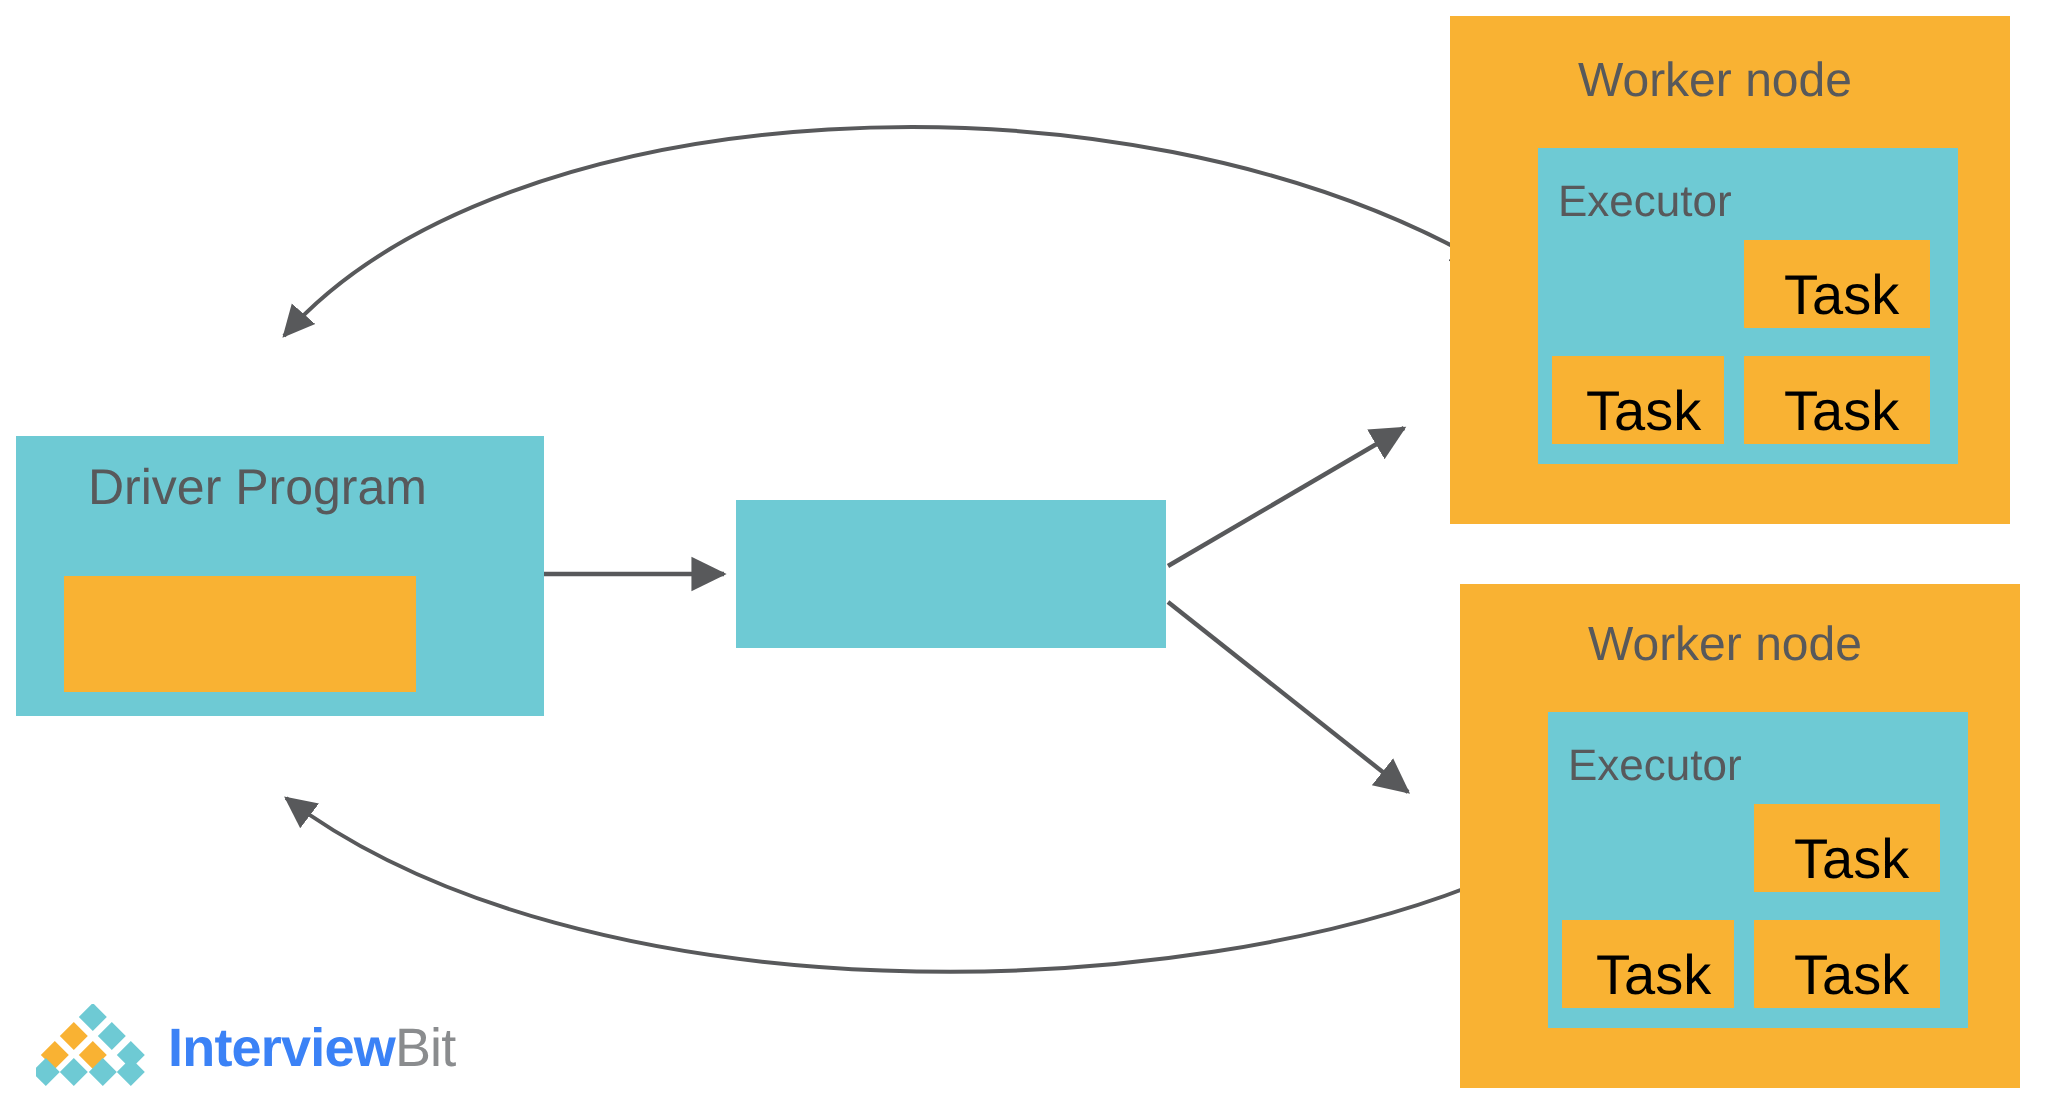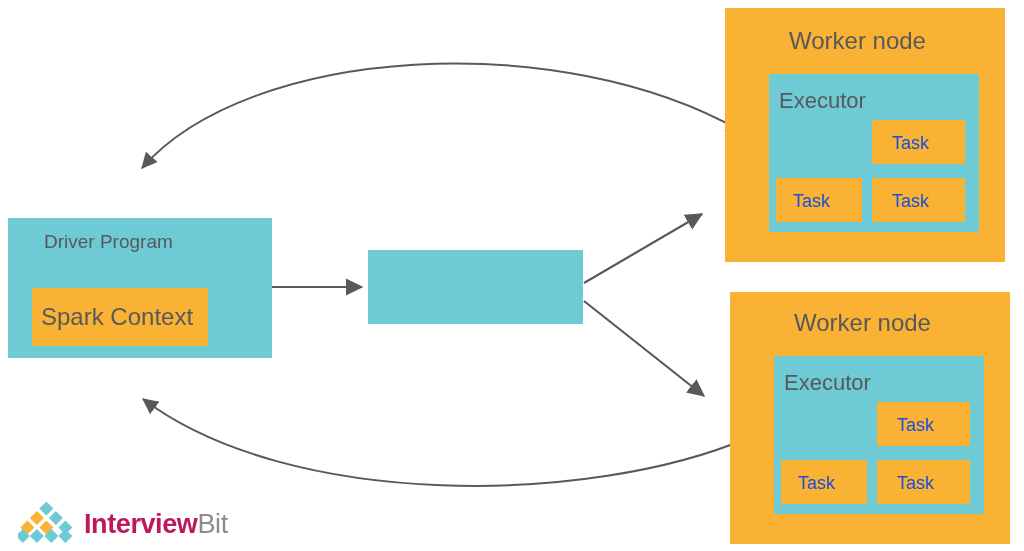--- a/index.html
+++ b/index.html
@@ -28,21 +28,21 @@
     white-space: nowrap;
     line-height: 1;
   }
 
   
   #driver-program {
     left: 8px; top: 218px; width: 264px; height: 140px;
   }
   #driver-program-label {
     left: 44px; top: 232px;
-    font-size: 19px;
+    font-size: 25px;
   }
   #spark-context {
     left: 32px; top: 288px; width: 176px; height: 58px;
   }
   #spark-context-label {
     left: 41px; top: 305px;
     font-size: 24px;
   }
 
   
@@ -68,22 +68,22 @@
   .executor-label { font-size: 22px; }
   #executor-1-label { left: 779px; top: 90px; }
   #executor-2-label { left: 784px; top: 372px; }
 
   .task {
     position: absolute;
     background: #f9b233;
   }
   .task-label {
     position: absolute;
-    color: #1d4ed8;
-    font-size: 18px;
+    color: #000000;
+    font-size: 28px;
     line-height: 1;
     white-space: nowrap;
   }
 
   
   #task-1-1 { left: 872px; top: 120px; width: 93px; height: 44px; }
   #task-1-1-label { left: 892px; top: 134px; }
   #task-1-2 { left: 776px; top: 178px; width: 86px; height: 44px; }
   #task-1-2-label { left: 793px; top: 192px; }
   #task-1-3 { left: 872px; top: 178px; width: 93px; height: 44px; }
@@ -117,21 +117,21 @@
     width: 56px; height: 44px;
   }
   #logo-text {
     position: absolute;
     left: 66px; top: 9px;
     font-size: 27px;
     line-height: 1;
     white-space: nowrap;
   }
   #logo-text-interview {
-    color: #be185d;
+    color: #3b82f6;
     font-weight: bold;
     letter-spacing: -0.4px;
   }
   #logo-text-bit {
     color: #8a8c8e;
     font-weight: normal;
     letter-spacing: -0.4px;
   }
 </style>
 </head>
@@ -156,21 +156,20 @@
     <line x1="584" y1="301" x2="704" y2="396" stroke="#58595b" stroke-width="2.2" marker-end="url(#ah)"></line>
 
     <path d="M 142 168 C 250 45, 560 28, 741 131" fill="none" stroke="#58595b" stroke-width="2.0" marker-end="url(#ah)" marker-start="url(#ah-start)"></path>
 
     <path d="M 143 399 C 290 510, 590 505, 748 438" fill="none" stroke="#58595b" stroke-width="2.0" marker-end="url(#ah)" marker-start="url(#ah-start)"></path>
   </svg>
 
   <div class="box teal" id="driver-program"></div>
   <div class="lbl" id="driver-program-label">Driver Program</div>
   <div class="box orange" id="spark-context"></div>
-  <div class="lbl" id="spark-context-label">Spark Context</div>
 
   <div class="box teal" id="cluster-manager"></div>
 
   <div class="box orange" id="worker-node-1"></div>
   <div class="lbl worker-label" id="worker-node-1-label">Worker node</div>
   <div class="box teal" id="executor-1"></div>
   <div class="lbl executor-label" id="executor-1-label">Executor</div>
 
   <div class="task" id="task-1-1"></div>
   <div class="task-label" id="task-1-1-label">Task</div>

